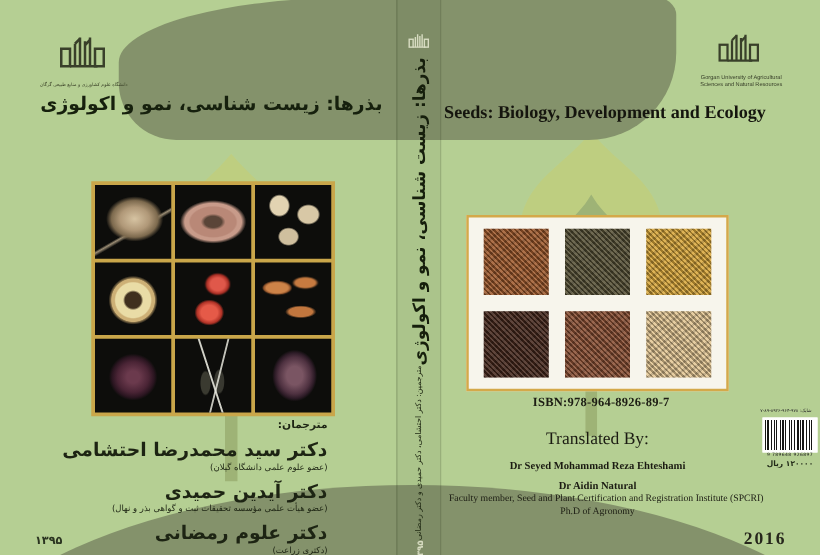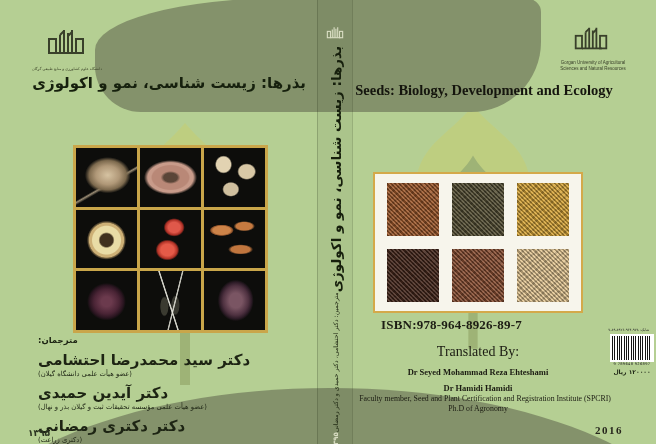--- a/index.html
+++ b/index.html
@@ -28,21 +28,21 @@
   .bs1{background:#0d0d0b;background-image:radial-gradient(55% 45% at 52% 46%,#d6c3a2 0%,#b09878 35%,#7d6a4e 55%,rgba(0,0,0,0) 68%),linear-gradient(150deg,transparent 56%,#9a8c74 58%,transparent 61%);}
   .bs2{background:#0d0d0b;background-image:radial-gradient(62% 42% at 50% 50%,#5a4538 0 18%,#b98877 26% 48%,#c89b8a 52% 60%,rgba(0,0,0,0) 70%);}
   .bs3{background:#0d0d0b;background-image:radial-gradient(20% 22% at 32% 28%,#e2d3b2 0 58%,transparent 70%),radial-gradient(22% 20% at 70% 40%,#d8c8a6 0 58%,transparent 70%),radial-gradient(20% 18% at 44% 70%,#cfbf9e 0 58%,transparent 70%);}
   .bs4{background:#0d0d0b;background-image:radial-gradient(44% 46% at 50% 52%,#40301e 0 24%,#e9dca6 30% 52%,#cdb076 56% 64%,#8a744c 66%,transparent 73%);}
   .bs5{background:#0d0d0b;background-image:radial-gradient(24% 22% at 56% 30%,#e0584a 0 40%,#a92e24 60%,transparent 72%),radial-gradient(27% 25% at 45% 69%,#e55a48 0 40%,#b03226 60%,transparent 72%);}
   .bs6{background:#0d0d0b;background-image:radial-gradient(26% 13% at 29% 35%,#cd8348 0 55%,#8a4f28 68%,transparent 76%),radial-gradient(24% 12% at 66% 28%,#c67a40 0 55%,transparent 73%),radial-gradient(28% 12% at 60% 68%,#c1763e 0 55%,transparent 73%);}
   .bs7{background:#0d0d0b;background-image:radial-gradient(46% 46% at 50% 52%,#6b3a4d 0 18%,#4a2435 45%,#2a1520 60%,transparent 69%);}
   .bs8{background:#0d0d0b;background-image:linear-gradient(72deg,transparent 46%,rgba(230,230,220,.9) 47% 48%,transparent 49%),linear-gradient(104deg,transparent 55%,rgba(225,225,215,.85) 56% 57%,transparent 58%),radial-gradient(10% 24% at 40% 60%,#3a3a30 0 60%,transparent 72%),radial-gradient(10% 24% at 58% 58%,#383830 0 60%,transparent 72%);}
   .bs9{background:#0d0d0b;background-image:radial-gradient(42% 50% at 52% 50%,#7a5563 0 25%,#4e3140 50%,#2c1b26 62%,transparent 70%);}
 
-  .fa-block{position:absolute;left:38px;top:335px;width:224px;text-align:left;direction:rtl;color:#1d2413;z-index:5;}
+  .fa-block{position:absolute;left:38px;top:335px;width:224px;text-align:right;direction:rtl;color:#1d2413;z-index:5;}
   .fa-h{font-size:8.5px;font-weight:bold;margin-bottom:6px;}
   .fa-n{font-size:15px;font-weight:bold;margin-top:6px;}
   .fa-a{font-size:6.8px;margin-top:1px;}
   .year-fa{position:absolute;left:28px;top:428px;font-size:9px;font-weight:bold;color:#2a3320;direction:rtl;z-index:5;}
 
   
   .spine-logo{position:absolute;left:325px;top:26px;z-index:5;}
   .spine-rot{position:absolute;left:319px;top:398px;width:352px;height:33px;transform:rotate(-90deg);
              transform-origin:0 0;display:flex;flex-direction:row;align-items:center;justify-content:space-between;
              direction:rtl;z-index:5;color:#161f0c;}
@@ -61,29 +61,29 @@
              column-gap:13px;row-gap:13px;justify-content:center;align-content:center;z-index:5;}
   .fsq{background-image:repeating-linear-gradient(45deg,rgba(0,0,0,.28) 0 1.5px,rgba(255,255,255,.14) 1.5px 3px),
        repeating-linear-gradient(-40deg,rgba(0,0,0,.18) 0 2px,transparent 2px 4.5px);}
   .fs1{background-color:#a05a2c;}
   .fs2{background-color:#575136;}
   .fs3{background-color:#d9a73a;}
   .fs4{background-color:#46281c;}
   .fs5{background-color:#8a4f33;}
   .fs6{background-color:#e3c693;}
 
-  .isbn-en{position:absolute;left:381px;top:317px;width:200px;text-align:left;font-family:"Liberation Serif",serif;
-           font-size:13px;font-weight:bold;letter-spacing:.2px;color:#1d1d14;z-index:5;}
+  .isbn-en{position:absolute;left:381px;top:317px;width:200px;text-align:center;font-family:"Liberation Serif",serif;
+           font-size:10px;font-weight:bold;letter-spacing:.2px;color:#1d1d14;z-index:5;}
   .en-block{position:absolute;left:378px;top:344px;width:200px;text-align:center;color:#1b1b12;
             font-family:"Liberation Serif","DejaVu Serif",serif;z-index:5;}
   .en-h{font-size:14px;font-weight:normal;margin-bottom:7px;}
   .en-n{font-size:8.5px;font-weight:bold;margin-top:6px;}
   .en-a{font-size:7.8px;margin-top:1px;}
   .en-a.wide{width:282px;margin-left:-34px;white-space:nowrap;}
-  .year-en{position:absolute;left:595px;top:424px;font-family:"Liberation Serif",serif;font-size:11px;font-weight:bold;
+  .year-en{position:absolute;left:595px;top:424px;font-family:"Liberation Serif",serif;font-size:14px;font-weight:bold;
            letter-spacing:1.5px;color:#26261c;z-index:5;}
 
   .barcode-wrap{position:absolute;left:608px;top:327px;width:48px;text-align:center;z-index:5;}
   .bc-isbn{font-size:5px;color:#2a2a2a;direction:rtl;white-space:nowrap;transform:scale(.72);transform-origin:50% 0;}
   .bc-bars{margin:1px auto 0;width:40px;height:24px;background:#fff;border:2px solid #fff;box-sizing:content-box;
            background-image:repeating-linear-gradient(90deg,#151515 0 1px,transparent 1px 2px,#151515 2px 3px,transparent 3px 5px,#151515 5px 6px,transparent 6px 7px);}
   .bc-num{font-size:4.5px;color:#1c1c1c;letter-spacing:.4px;transform:scale(.8);transform-origin:50% 0;}
   .bc-price{font-size:6px;font-weight:bold;direction:rtl;margin-top:1px;color:#222a18;}
 </style>
 </head>
@@ -133,24 +133,24 @@
     <div class="cell bs5" title="two red berry-like seeds"></div>
     <div class="cell bs6" title="three orange-brown flat seeds"></div>
     <div class="cell bs7" title="wrinkled dark maroon round seed"></div>
     <div class="cell bs8" title="two awned grass seeds"></div>
     <div class="cell bs9" title="dark plum oval seed"></div>
   </div>
 
   <div class="fa-block">
     <div class="fa-h">مترجمان:</div>
     <div class="fa-n">دکتر سید محمدرضا احتشامی</div>
-    <div class="fa-a">(عضو هیأت علمی دانشگاه گیلان)</div>
+    <div class="fa-a">(عضو علوم علمی دانشگاه گیلان)</div>
     <div class="fa-n">دکتر آیدین حمیدی</div>
-    <div class="fa-a">(عضو هیأت علمی مؤسسه تحقیقات ثبت و گیلان بذر و نهال)</div>
-    <div class="fa-n">دکتر دکتری رمضانی</div>
+    <div class="fa-a">(عضو هیأت علمی مؤسسه تحقیقات ثبت و گواهی بذر و نهال)</div>
+    <div class="fa-n">دکتر علوم رمضانی</div>
     <div class="fa-a">(دکتری زراعت)</div>
   </div>
 
   <div class="year-fa">۱۳۹۵</div>
 
   <svg class="spine-logo" width="20" height="18" viewBox="0 0 44 40">
     <g stroke="#d8dcc2" fill="none" stroke-width="2.5">
       <rect x="5" y="12" width="7" height="14"></rect>
       <rect x="32" y="12" width="7" height="14"></rect>
       <path d="M16 26 V8 M20 26 V3 M24 26 V6 M28 26 V3"></path>
@@ -186,21 +186,21 @@
     <div class="fsq fs4" title="dark brown seeds"></div>
     <div class="fsq fs5" title="chestnut brown seeds"></div>
     <div class="fsq fs6" title="light tan seeds"></div>
   </div>
 
   <div class="isbn-en">ISBN:978-964-8926-89-7</div>
 
   <div class="en-block">
     <div class="en-h">Translated By:</div>
     <div class="en-n">Dr Seyed Mohammad Reza Ehteshami</div>
-    <div class="en-n">Dr Hamidi Hamidi</div>
+    <div class="en-n">Dr Aidin Natural</div>
     <div class="en-a wide">Faculty member, Seed and Plant Certification and Registration Institute (SPCRI)</div>
     <div class="en-a">Ph.D of Agronomy</div>
   </div>
 
   <div class="year-en">2016</div>
 
   <div class="barcode-wrap">
     <div class="bc-isbn">شابک: ۹۷۸-۹۶۴-۸۹۲۶-۸۹-۷</div>
     <div class="bc-bars"></div>
     <div class="bc-num">9 789648 926897</div>

